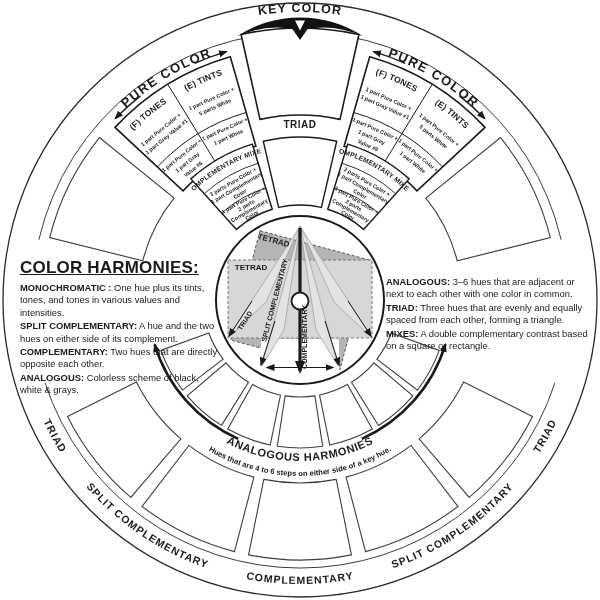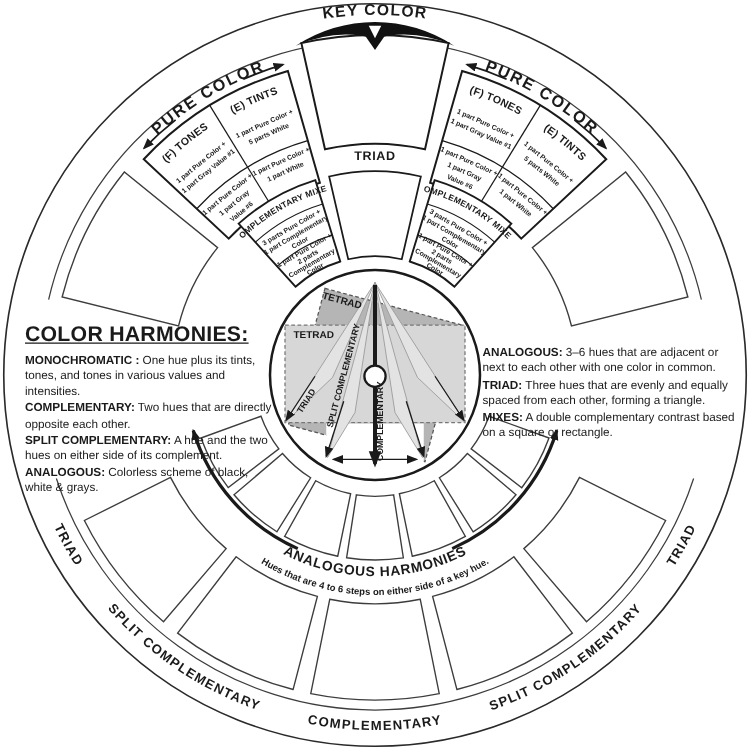--- a/index.html
+++ b/index.html
@@ -201,22 +201,22 @@
     <text class="tiny" x="355.6" y="201.7" text-anchor="middle" transform="rotate(30 355.6 201.7)">1 part Pure Color +</text>
     <text class="tiny" x="352.7" y="206.9" text-anchor="middle" transform="rotate(30 352.7 206.9)">2 parts</text>
     <text class="tiny" x="349.7" y="212.1" text-anchor="middle" transform="rotate(30 349.7 212.1)">Complementary</text>
     <text class="tiny" x="347.0" y="216.9" text-anchor="middle" transform="rotate(30 347.0 216.9)">Color</text>
   </g>
 </svg>
 
 <div id="left-block" class="txtblock">
   <h1>COLOR HARMONIES:</h1>
   <p><b>MONOCHROMATIC :</b><span> One hue plus its tints, tones, and tones in various values and intensities.</span></p>
+  <p><b>SPLIT COMPLEMENTARY:</b><span> A hue and the two hues on either side of its complement.</span></p>
   <p><b>COMPLEMENTARY:</b><span> Two hues that are directly opposite each other.</span></p>
-  <p><b>SPLIT COMPLEMENTARY:</b><span> A hue and the two hues on either side of its complement.</span></p>
   <p><b>ANALOGOUS:</b><span> Colorless scheme of black, white &amp; grays.</span></p>
 </div>
 <div id="right-block" class="txtblock">
   <p><b>ANALOGOUS:</b><span> 3–6 hues that are adjacent or next to each other with one color in common.</span></p>
   <p><b>TRIAD:</b><span> Three hues that are evenly and equally spaced from each other, forming a triangle.</span></p>
   <p><b>MIXES:</b><span> A double complementary contrast based on a square or rectangle.</span></p>
 </div>
 </div>
 
 </body></html>

